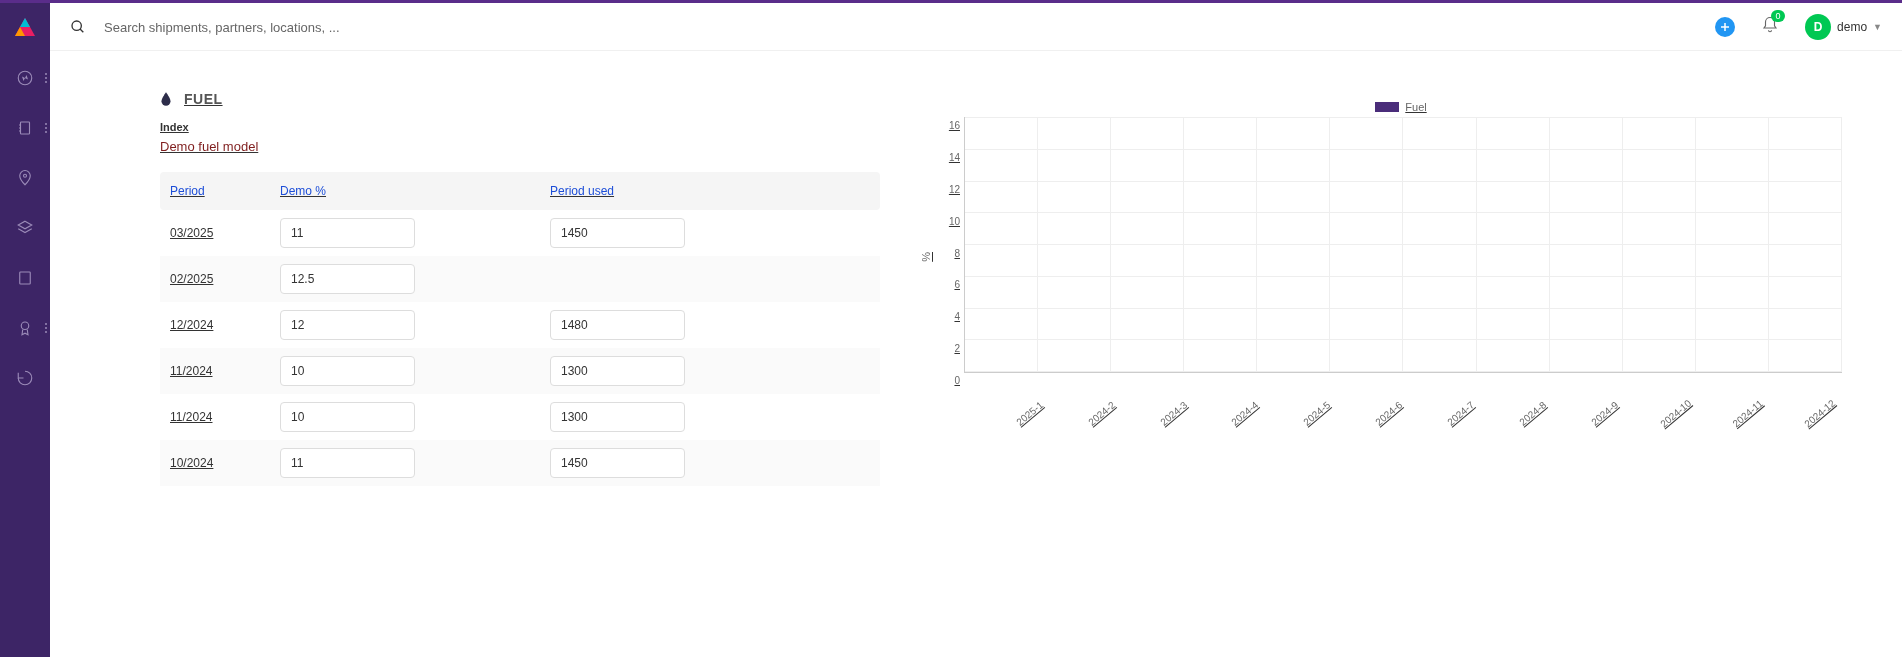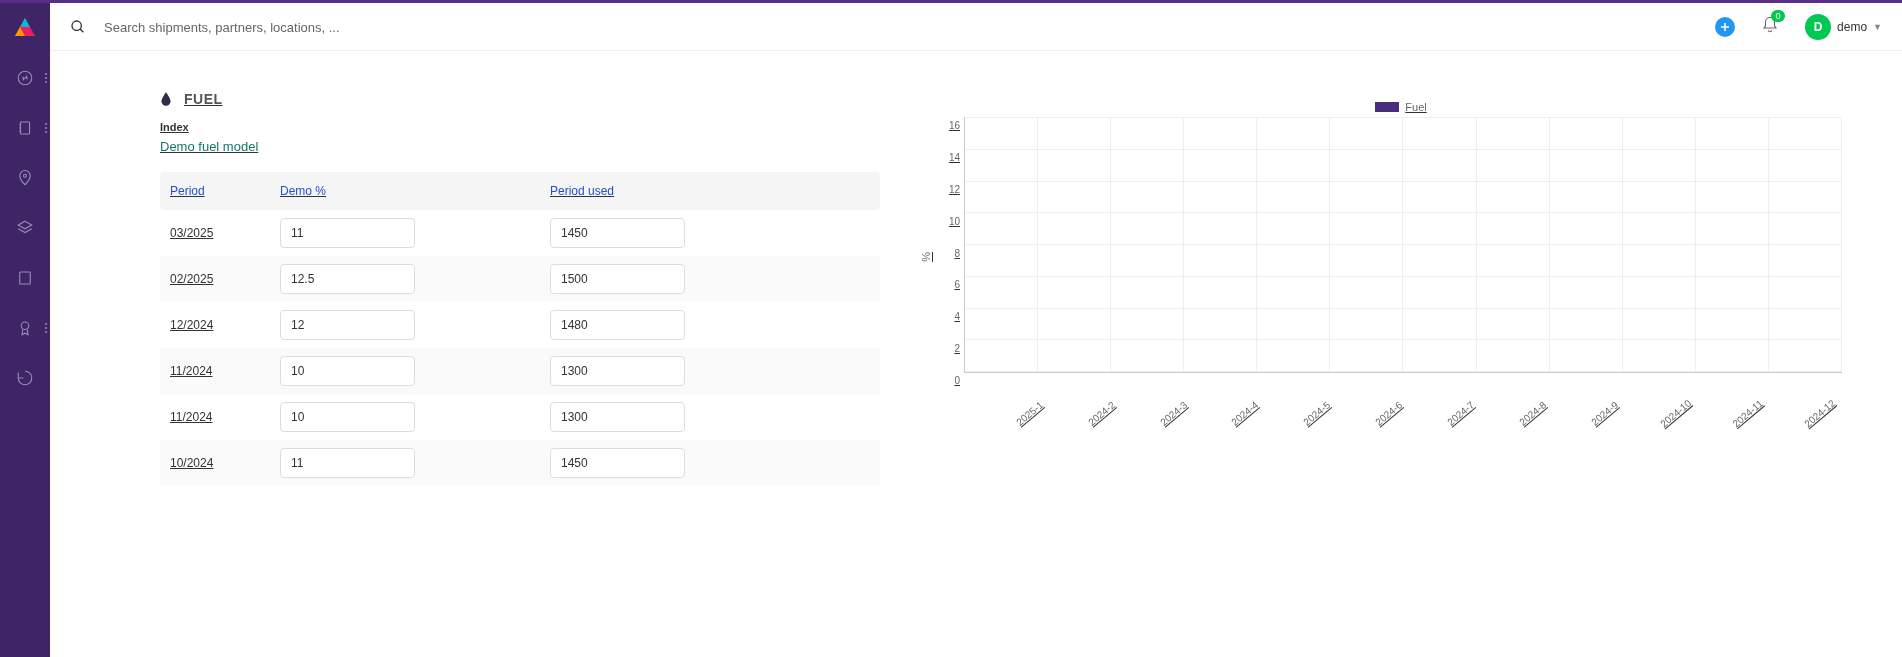--- a/index.html
+++ b/index.html
@@ -32,21 +32,21 @@
   .user-name { font-size:12px; color:#333;}
   .caret { font-size:9px; color:#888;}
   
   
   .content { flex:1; padding: 40px 60px 0 110px; display:flex; gap:40px; overflow:hidden;text-decoration:underline;}
   .left-panel { width: 720px; flex-shrink:0;}
   .section-title { display:flex; align-items:center; gap:12px; margin-bottom:14px;}
   .droplet { width:12px; height:16px; }
   .section-title h2 { font-size:14px; font-weight:700; color:#555; letter-spacing:0.5px;}
   .index-label { font-size:11px; font-weight:700; color:#333; margin-left:0; margin-bottom:6px;}
-  .model-name { font-size:13px; color:#0f766e; margin-bottom:18px;}
+  .model-name { font-size:13px; color:#7f1d1d; margin-bottom:18px;}
   
   .table { width:100%; }
   .thead { display:flex; background:#f5f5f5; padding:12px 10px; border-radius:4px; font-size:12px; color:#1d4ed8;}
   .col-period { width:110px; padding-left:0;}
   .col-fuel { width:270px;}
   .col-index { width:280px;}
   .trow { display:flex; align-items:center; padding:8px 10px; border-bottom:0; }
   .trow:nth-child(even){ background:#fafafa;}
   .trow .period { width:110px; font-size:12px; color:#333;}
   .trow input { width:135px; height:30px; border:1px solid #ddd; border-radius:4px; padding:0 10px; font-size:12px; color:#333; outline:none;}
@@ -203,21 +203,20 @@
           </div>
           <div id="tbody">
               <div class="trow">
                 <div class="period">03/2025</div>
                 <div class="fuel-cell"><input value="11" style=""></div>
                 <div class="index-cell"><input value="1450" style=""></div>
               </div>
               <div class="trow">
                 <div class="period">02/2025</div>
                 <div class="fuel-cell"><input value="12.5" style=""></div>
-                <div class="index-cell"><input value="1500" style=""></div>
               </div>
               <div class="trow">
                 <div class="period">12/2024</div>
                 <div class="fuel-cell"><input value="12" style=""></div>
                 <div class="index-cell"><input value="1480" style=""></div>
               </div>
               <div class="trow">
                 <div class="period">11/2024</div>
                 <div class="fuel-cell"><input value="10" style=""></div>
                 <div class="index-cell"><input value="1300" style=""></div>

